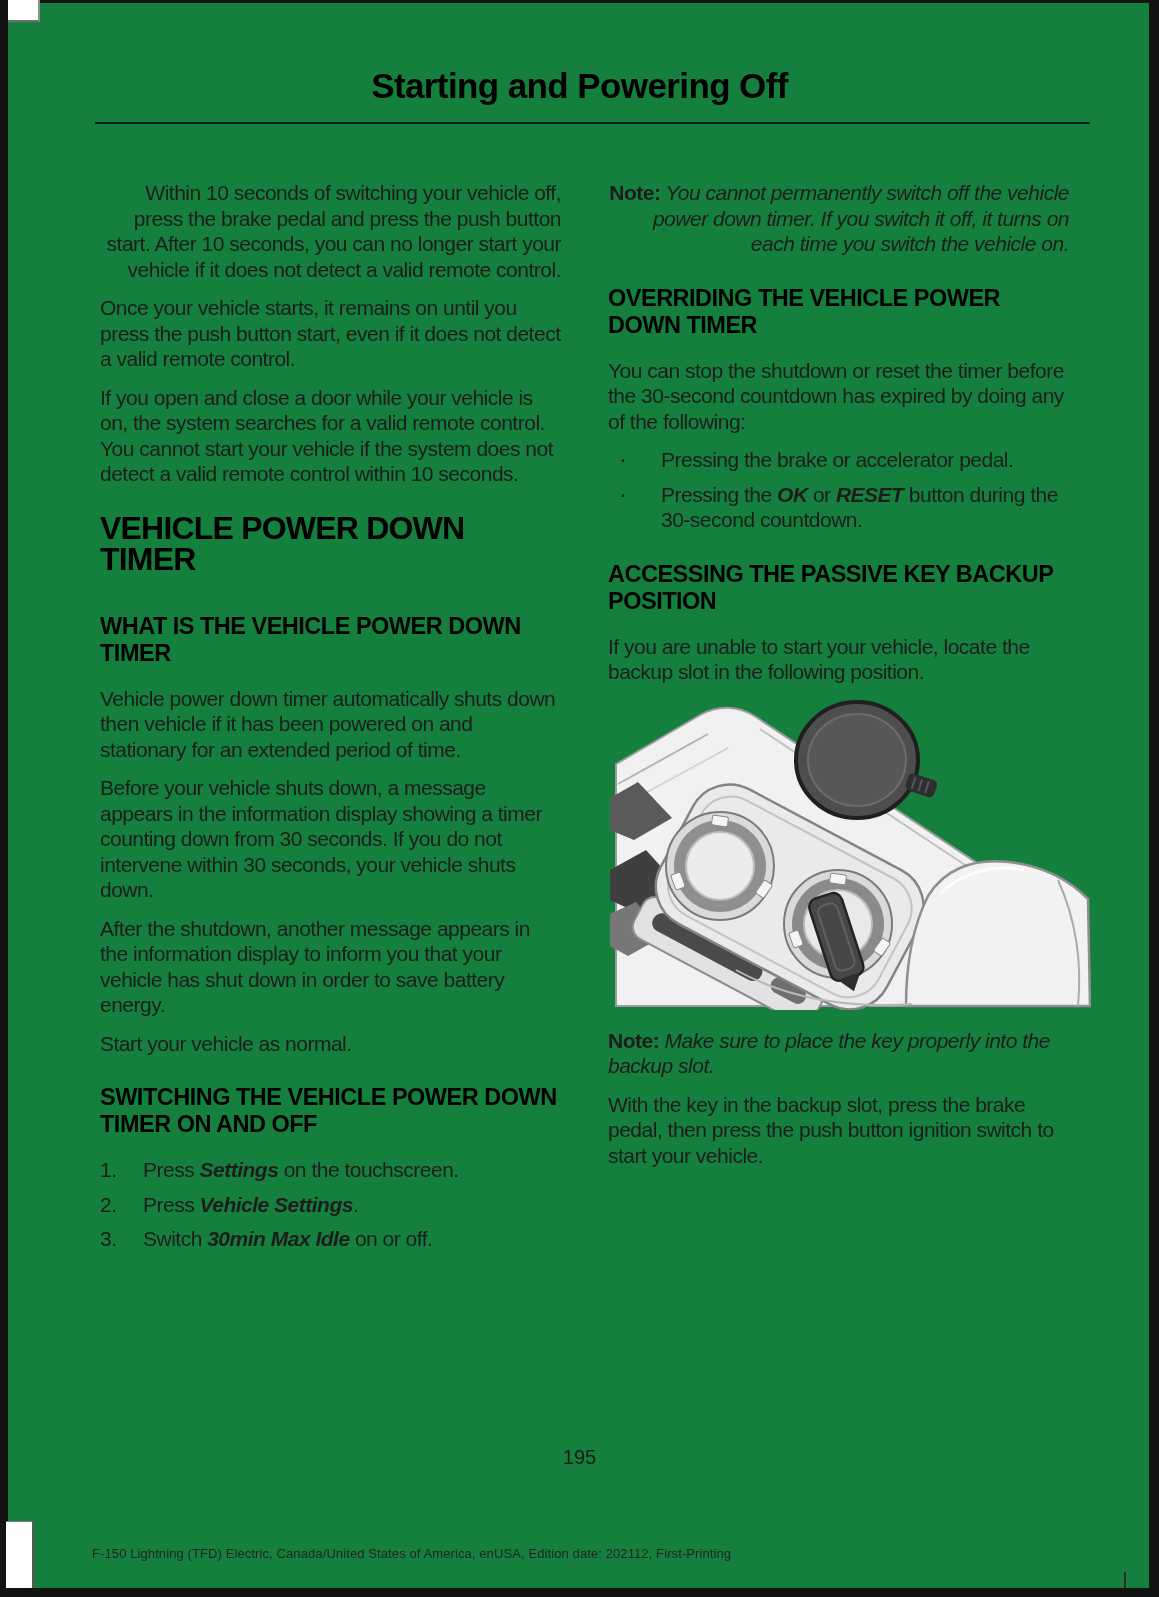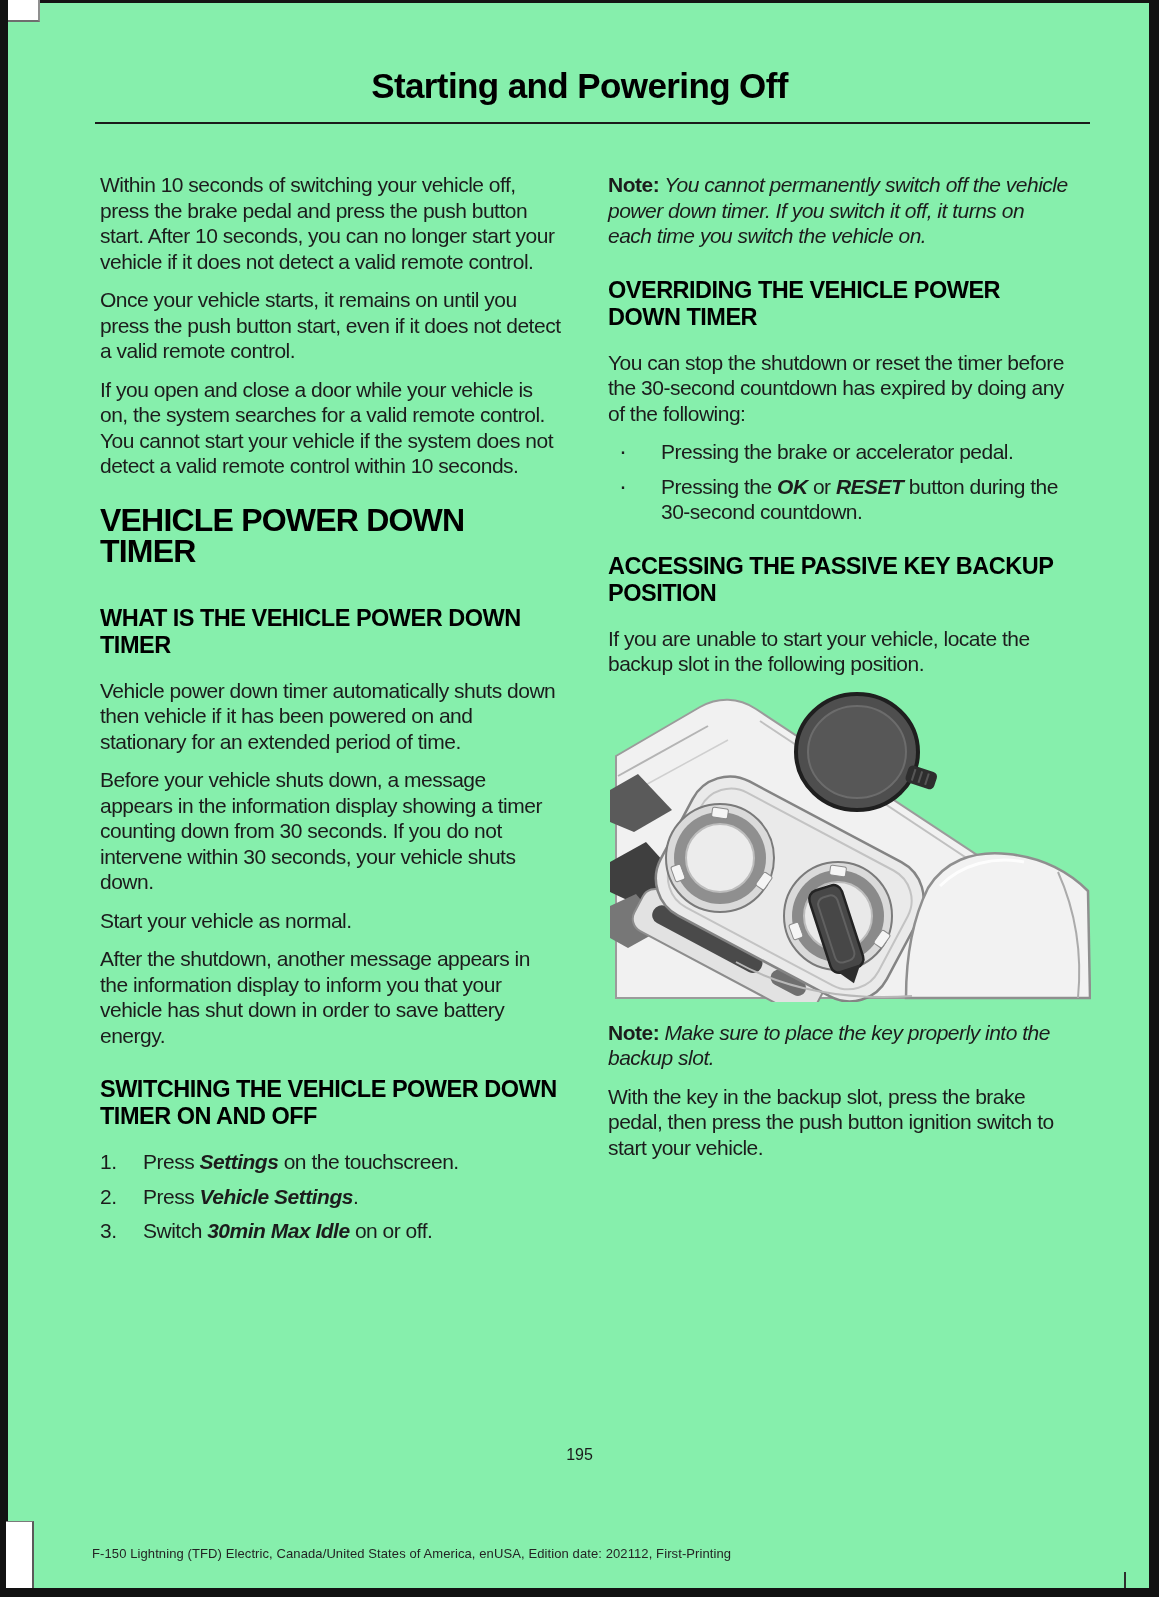--- a/index.html
+++ b/index.html
@@ -1,18 +1,18 @@
 <!DOCTYPE html>
 <html><head>
 <meta charset="utf-8">
 <style>
   html,body { margin:0; padding:0; background:#2b2b2b; }
   .page {
     position:relative; width:1159px; height:1597px; margin:0 auto;
-    background:#86efac; overflow:hidden;
+    background:#15803d; overflow:hidden;
     font-family:"Liberation Sans", sans-serif; color:#1c1c1c;
   }
   
   .top-line   { position:absolute; top:0; left:0; width:100%; height:3px; background:#141414; }
   .left-strip { position:absolute; top:0; left:0; width:8px; height:100%; background:#121212; }
   .right-strip{ position:absolute; top:0; right:0; width:10px; height:100%; background:#121212; }
   .bottom-bar { position:absolute; bottom:0; left:0; width:100%; height:9px; background:#121212; }
   .notch-tl   { position:absolute; top:0; left:8px; width:30px; height:20px; background:#fff;
                 border-right:2px solid #8f8f8f; border-bottom:2px solid #6e6e6e; }
   .notch-bl   { position:absolute; bottom:9px; left:6px; width:26px; height:66px; background:#fff;
@@ -20,21 +20,21 @@
   .tick-br    { position:absolute; bottom:9px; right:33px; width:2px; height:16px; background:#2e2e2e; }
 
   .title {
     position:absolute; top:66px; left:0; width:100%; text-align:center;
     font-size:35px; font-weight:bold; letter-spacing:-0.6px; color:#000; margin:0;
   }
   .title-rule { position:absolute; top:122px; left:95px; width:995px; height:2px; background:#1b1b1b; }
 
   .columns { position:absolute; top:168px; left:100px; width:969px; display:flex; gap:47px; }
   .col { width:461px; }
-  .col > :first-child { margin-top:4px; }
+  .col > :first-child { margin-top:12px;text-align:right; }
 
   p.body { font-size:21px; line-height:25.5px; letter-spacing:-0.5px; margin:0 0 13px 0; }
   h1.chapter {
     font-size:32px; line-height:31px; font-weight:bold; color:#000;
     letter-spacing:-0.8px; margin:26px 0 38px 0;
   }
   h2.section {
     font-size:23.5px; line-height:27px; font-weight:bold; color:#000;
     letter-spacing:-0.5px; margin:28px 0 19px 0;
   }
@@ -46,21 +46,21 @@
   .step  { display:flex; font-size:21px; line-height:25.5px; letter-spacing:-0.5px; margin-bottom:9px; }
   .step-num { flex:none; width:43px; }
   .bullets { margin:0; }
   .bullet-row { display:flex; font-size:21px; line-height:25.5px; letter-spacing:-0.5px; margin-bottom:9px; }
   .bullet-marker { flex:none; width:53px; padding-left:11px; box-sizing:border-box; font-size:24px; line-height:24px; }
 
   .figure { width:481px; height:312px; margin:11px 0 18px 2px; }
 
   .page-number {
     position:absolute; top:1446px; left:0; width:100%; text-align:center;
-    font-size:16px; letter-spacing:0; color:#1b1b1b;
+    font-size:20px; letter-spacing:0; color:#1b1b1b;
   }
   .footer {
     position:absolute; top:1546px; left:92px;
     font-size:13px; letter-spacing:0.1px; color:#242424;
   }
 </style>
 </head>
 <body>
 
 <div class="page">
@@ -82,22 +82,22 @@
       <p class="body">Within 10 seconds of switching your vehicle off, press the brake pedal and press the push button start. After 10 seconds, you can no longer start your vehicle if it does not detect a valid remote control.</p>
       <p class="body">Once your vehicle starts, it remains on until you press the push button start, even if it does not detect a valid remote control.</p>
       <p class="body">If you open and close a door while your vehicle is on, the system searches for a valid remote control. You cannot start your vehicle if the system does not detect a valid remote control within 10 seconds.</p>
 
       <h1 class="chapter">VEHICLE POWER DOWN TIMER</h1>
 
       <h2 class="section">WHAT IS THE VEHICLE POWER DOWN TIMER</h2>
       <p class="body">Vehicle power down timer automatically shuts down then vehicle if it has been powered on and stationary for an extended period of time.</p>
 
       <p class="body">Before your vehicle shuts down, a message appears in the information display showing a timer counting down from 30 seconds. If you do not intervene within 30 seconds, your vehicle shuts down.</p>
+      <p class="body">After the shutdown, another message appears in the information display to inform you that your vehicle has shut down in order to save battery energy.</p>
       <p class="body">Start your vehicle as normal.</p>
-      <p class="body">After the shutdown, another message appears in the information display to inform you that your vehicle has shut down in order to save battery energy.</p>
 
       <h2 class="section">SWITCHING THE VEHICLE POWER DOWN TIMER ON AND OFF</h2>
 
       <div class="steps">
         <div class="step">
           <span class="step-num">1.</span>
           <span><span>Press </span><span class="bi">Settings</span><span> on the touchscreen.</span></span>
         </div>
         <div class="step">
           <span class="step-num">2.</span>

